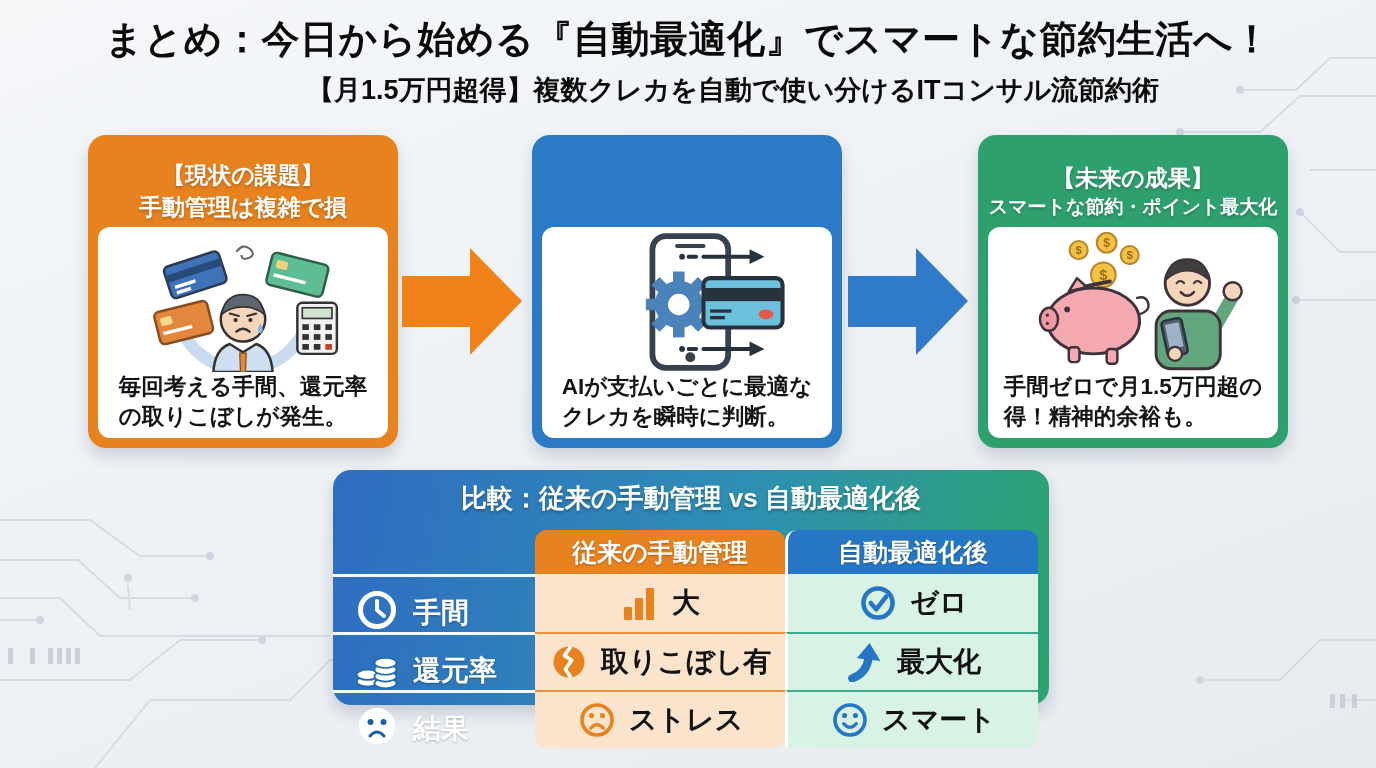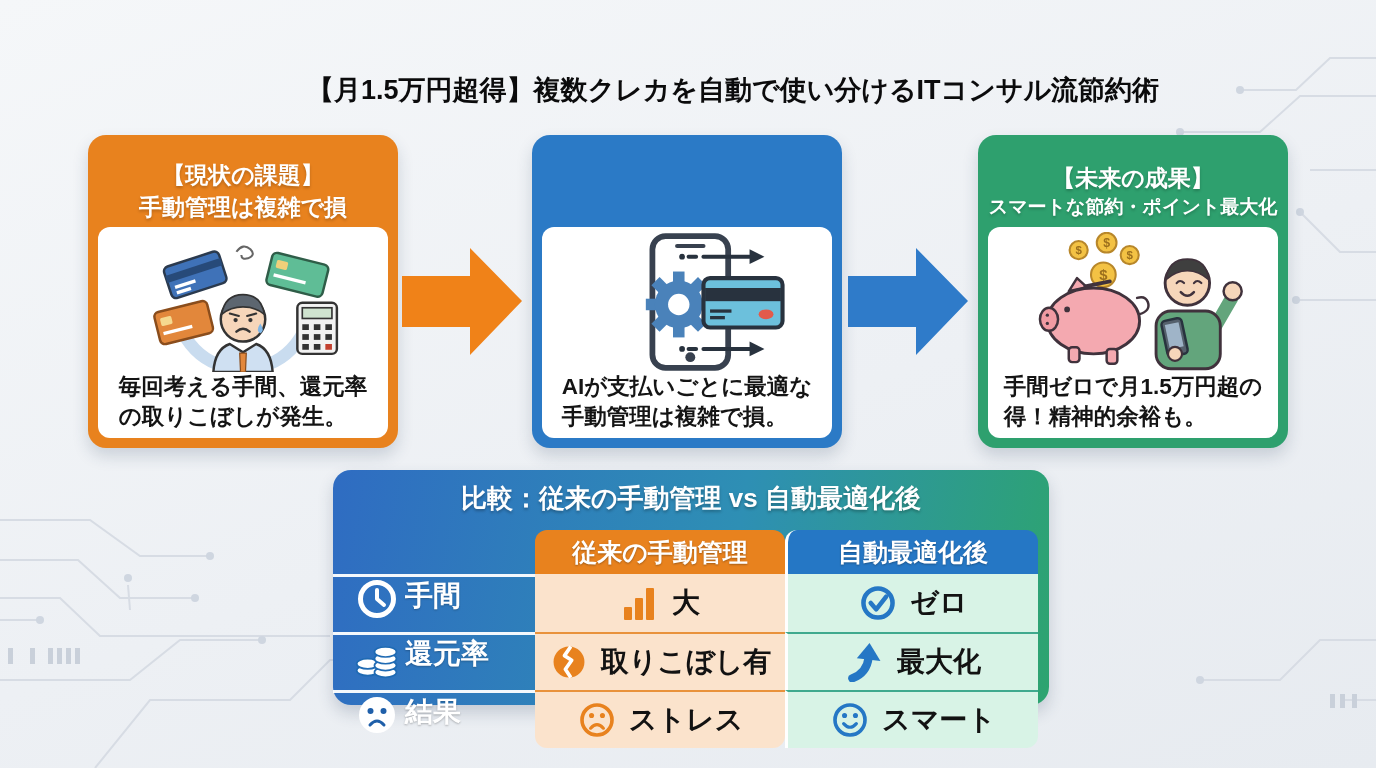--- a/index.html
+++ b/index.html
@@ -35,21 +35,21 @@
     background:linear-gradient(100deg,#2F6CC2 0%,#2E8FB4 55%,#2DA46F 100%);
     box-shadow:0 8px 16px rgba(40,60,90,.2);}
   .panel-title{position:absolute;top:11px;left:0;width:100%;text-align:center;color:#fff;
     font-size:26px;font-weight:bold;text-shadow:0 2px 3px rgba(0,0,0,.28);}
   .cmp{position:absolute;left:0;top:60px;display:grid;
     grid-template-columns:202px 250px 253px;grid-template-rows:44px 58px 58px 58px;}
   .hcell{display:flex;align-items:center;justify-content:center;color:#fff;font-weight:bold;
     font-size:25px;text-shadow:0 1px 2px rgba(0,0,0,.3);box-sizing:border-box;}
   .h-manual{background:#E8821E;border-radius:12px 12px 0 0;}
   .h-auto{background:#2577C5;border-radius:12px 12px 0 0;border-left:3px solid #fff;}
-  .lbl{display:flex;align-items:flex-start;gap:6px;padding-left:22px;color:#fff;font-weight:bold;
+  .lbl{display:flex;align-items:flex-end;gap:14px;padding-left:22px;color:#fff;font-weight:bold;
     font-size:28px;border-top:3px solid rgba(255,255,255,.95);box-sizing:border-box;
     text-shadow:0 1px 2px rgba(0,0,0,.25);}
   .lbl svg{width:44px;height:44px;flex:0 0 auto;}
   .dcell{display:flex;align-items:center;justify-content:center;gap:12px;font-weight:bold;
     font-size:28px;color:#121212;box-sizing:border-box;}
   .dcell svg{width:40px;height:40px;flex:0 0 auto;}
   .m-cell{background:#FBE3CC;}
   .a-cell{background:#D8F3E6;border-left:3px solid #fff;}
   .sep-m{border-top:2px solid #E9923B;}
   .sep-a{border-top:2px solid #3FA98E;}
@@ -94,20 +94,21 @@
     <path d="M1376 640 H1320 L1280 680 H1200"></path>
       <circle cx="1200" cy="680" r="4" fill="#cfd6e0" stroke="none"></circle>
     <path d="M1376 700 H1340"></path>
     <g fill="#c9d0da" stroke="none">
       <rect x="1330" y="694" width="5" height="14"></rect>
         <rect x="1340" y="694" width="5" height="14"></rect>
       <rect x="1352" y="694" width="5" height="14"></rect>
     </g>
   </svg>
 
+  <div class="main-title">まとめ：今日から始める『自動最適化』でスマートな節約生活へ！</div>
   <div class="sub-title">【月1.5万円超得】複数クレカを自動で使い分けるITコンサル流節約術</div>
 
   <div class="card card-1">
     <div class="card-header">
       <div class="hline1">【現状の課題】</div>
       <div class="hline2">手動管理は複雑で損</div>
     </div>
     <div class="card-body">
       <svg class="illus" viewBox="0 0 260 170">
         <path d="M122 24 q8 -11 17 -3 q7 7 -3 11 q-8 2 -8 -4" stroke="#666" stroke-width="2.5" fill="none"></path>
@@ -194,21 +195,21 @@
           <path d="M150 142 H206"></path>
             <path d="M132 142 H141"></path>
         </g>
         <circle cx="124" cy="30" r="3.5" fill="#28323e"></circle>
         <circle cx="124" cy="142" r="3.5" fill="#28323e"></circle>
         <polygon points="206,21 224,30 206,39" fill="#28323e"></polygon>
         <polygon points="206,133 224,142 206,151" fill="#28323e"></polygon>
       </svg>
       <div class="card-caption">
         <div>AIが支払いごとに最適な</div>
-        <div>手動管理は複雑で損。</div>
+        <div>クレカを瞬時に判断。</div>
       </div>
     </div>
   </div>
 
   <svg class="flow-arrow arrow-2" viewBox="0 0 120 127">
     <polygon points="0,38 68,38 68,10 120,63 68,117 68,89 0,89" fill="#2F7BC9"></polygon>
   </svg>
 
   <div class="card card-3">
     <div class="card-header">

